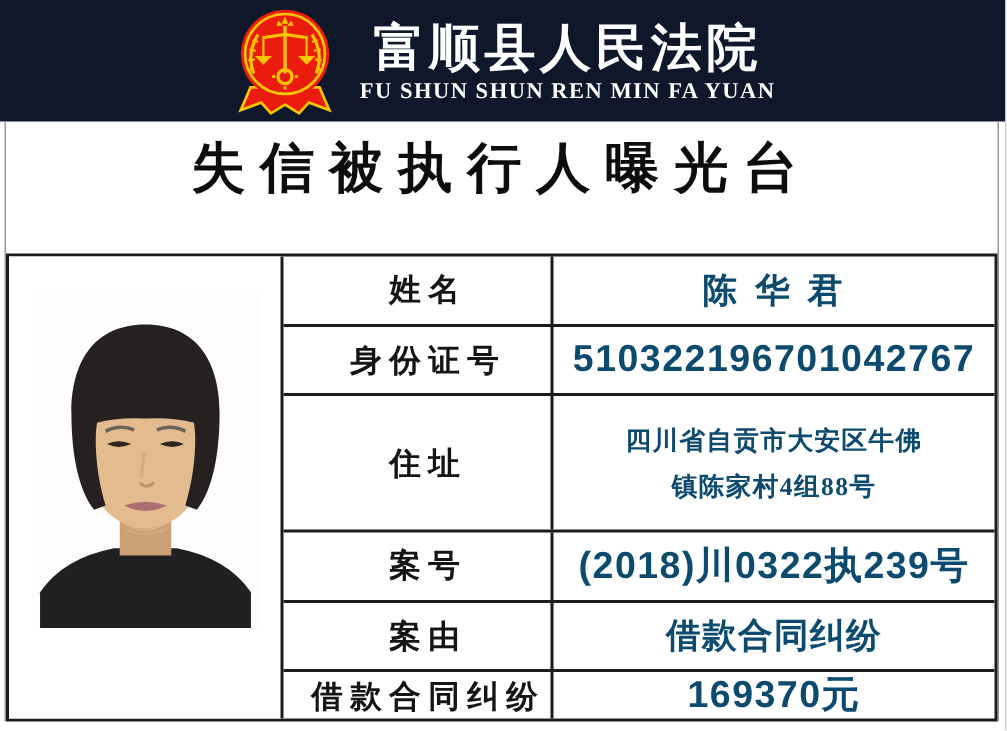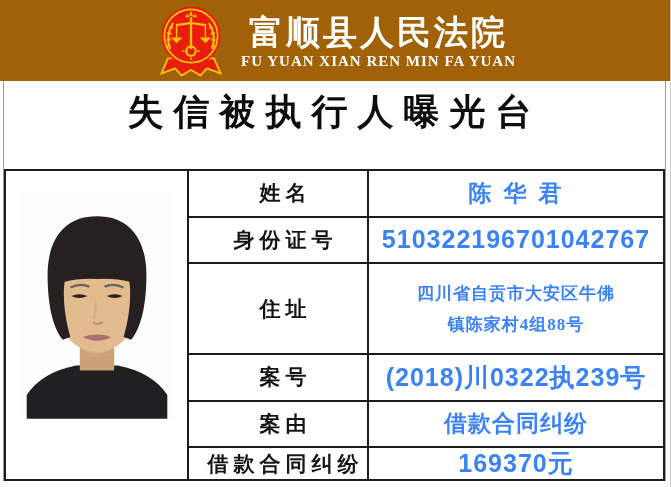--- a/index.html
+++ b/index.html
@@ -5,21 +5,21 @@
   * { margin:0; padding:0; box-sizing:border-box; }
   html,body { background:#ffffff; }
   .page {
     position:relative; width:671px; height:487px; background:#ffffff;
     font-family:"Liberation Serif", serif; color:#111; overflow:hidden;
     border-right:1px solid #c8c8c8;
   }
   
   .banner {
     position:absolute; left:0; top:0; width:671px; height:81px;
-    background:#a16207; display:flex; align-items:center; justify-content:center; gap:14px;
+    background:#0f172a; display:flex; align-items:center; justify-content:center; gap:14px;
   }
   .emblem-svg { width:72px; height:76px; display:block; }
   .banner-text { display:flex; flex-direction:column; align-items:center; }
   .banner-cn {
     color:#ffffff; font-size:34px; font-weight:bold; letter-spacing:3px;
     font-family:"Liberation Sans", sans-serif; line-height:40px; white-space:nowrap;
   }
   .banner-en {
     color:#ffffff; font-size:15px; font-weight:bold; letter-spacing:1px;
     font-family:"Liberation Serif", serif; line-height:18px; white-space:nowrap;
@@ -52,21 +52,21 @@
   .r1,.r2,.r4,.r5 { height:48px; }
   .r3 { height:94px;font-family:Liberation Serif, serif; }
   .cell-label {
     width:180px; border-right:2px solid #1c1c1c;
     display:flex; align-items:center; justify-content:center;
     font-size:21px; font-weight:bold; letter-spacing:5px; color:#151515;
     text-align:center; padding-left:15px;
   }
   .cell-value {
     flex:1; display:flex; align-items:center; justify-content:center;
-    font-size:23px; font-weight:bold; color:#3b82f6; text-align:center;
+    font-size:23px; font-weight:bold; color:#0c4a6e; text-align:center;
     white-space:pre-line; line-height:31px; letter-spacing:1px; padding:0 8px;
   }
   .cell-value.num { font-family:"Liberation Sans", sans-serif; font-size:25px; letter-spacing:1px; font-weight:600; }
   .cell-value.mixnum { font-family:"Liberation Sans", sans-serif; font-size:25px; font-weight:600; }
   .cell-value.name { letter-spacing:12px; padding-left:18px; }
   .cell-value.addr { font-size:17px; }
 </style>
 </head>
 <body>
 
@@ -94,21 +94,21 @@
       <path d="M30 30 L30 47 M70 30 L70 47" stroke="#f8c500" stroke-width="2"></path>
 
       <path d="M22 47 L38 47 L30 55 Z" fill="#f8c500"></path>
       <path d="M62 47 L78 47 L70 55 Z" fill="#f8c500"></path>
 
       <circle cx="50" cy="66" r="6.5" fill="none" stroke="#f8c500" stroke-width="3"></circle>
       <path d="M50 57 v-3 M50 75 v3 M41 66 h-3 M59 66 h3" stroke="#f8c500" stroke-width="2.5"></path>
     </svg>
     <div class="banner-text">
       <div class="banner-cn">富顺县人民法院</div>
-      <div class="banner-en">FU YUAN XIAN REN MIN FA YUAN</div>
+      <div class="banner-en">FU SHUN SHUN REN MIN FA YUAN</div>
     </div>
   </header>
 
   <div class="content">
 
     <div class="title-row">
       <div class="page-title">失信被执行人曝光台</div>
     </div>
 
     <div class="table-area">

